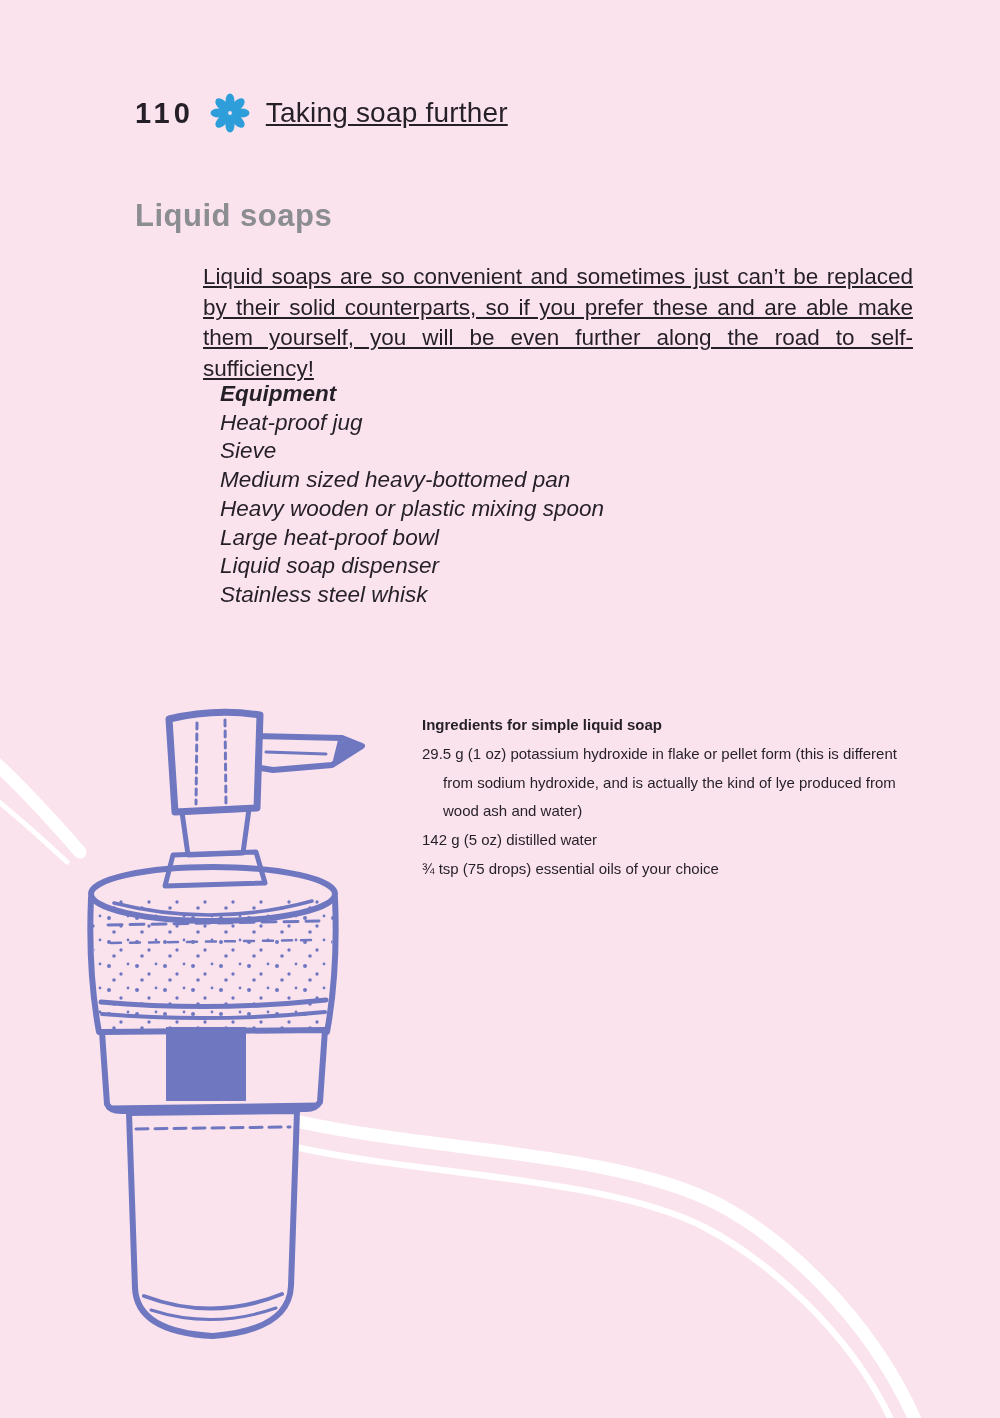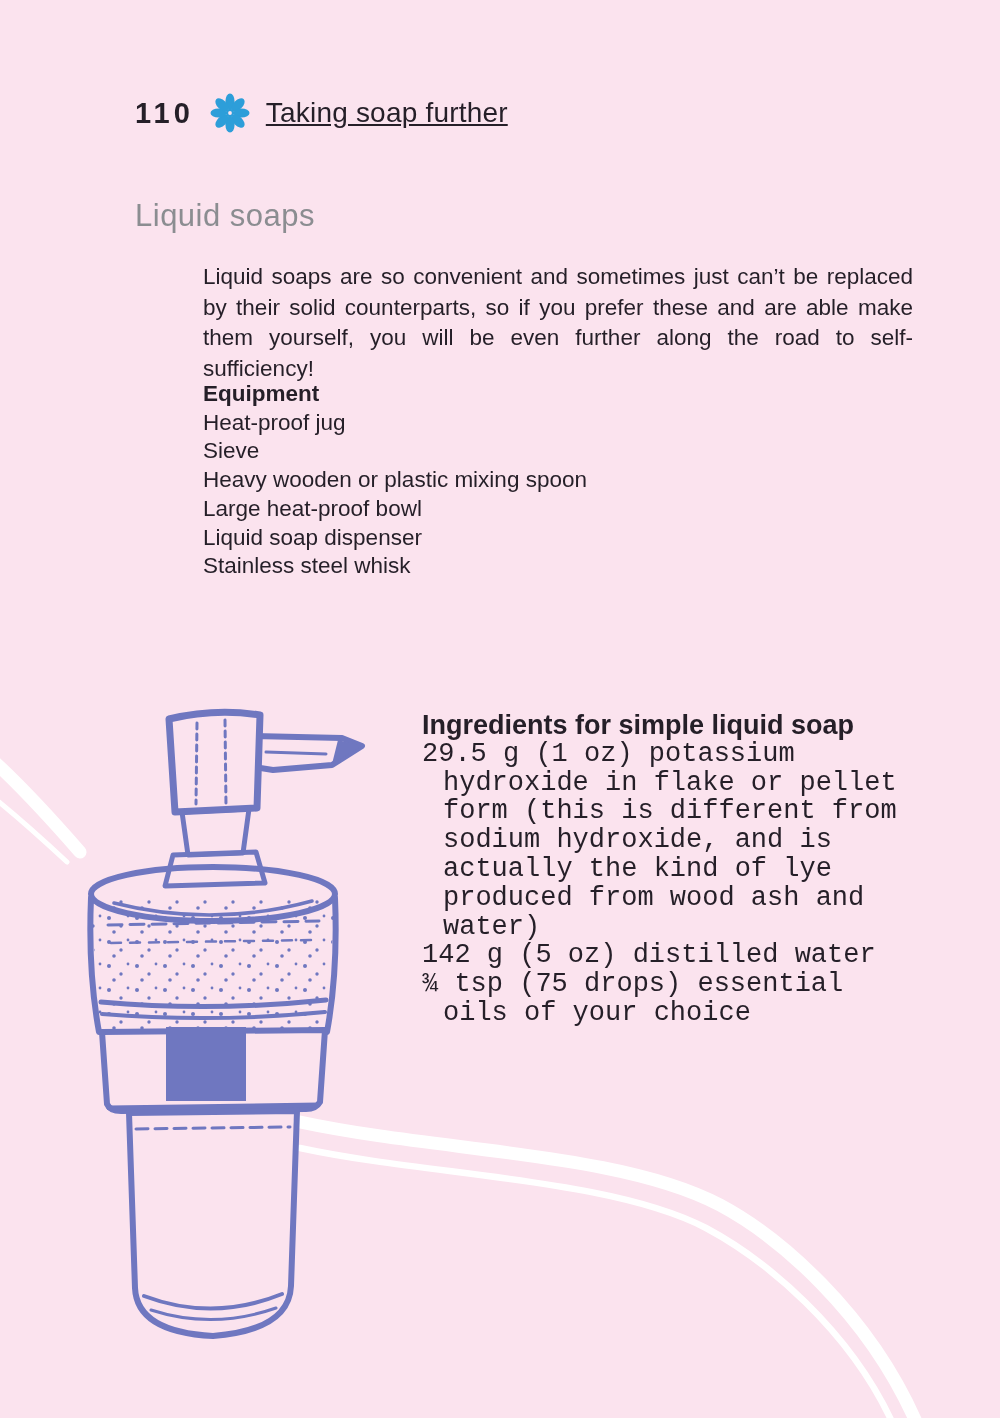--- a/index.html
+++ b/index.html
@@ -16,36 +16,37 @@
   .decor-layer { position:absolute; inset:0; z-index:1; pointer-events:none; }
   .figure-layer { position:absolute; left:76px; top:696px; z-index:2; }
   .txt { position:absolute; z-index:3; }
 
   .header { left:135px; top:92px; display:flex; align-items:center; gap:15px; }
   .page-number { font-size:29px; font-weight:bold; letter-spacing:4px; }
   .header-title { font-size:28px; letter-spacing:0.2px;text-decoration:underline; }
 
   .section-title {
     left:135px; top:198px;
-    font-size:31px; font-weight:normal; letter-spacing:0.5px;
+    font-size:31px; font-weight:bold; letter-spacing:0.5px;
     color:var(--heading_gray,#8b8d91);
   }
 
   .intro {
     left:203px; top:262px; width:710px;
     font-size:22.5px; line-height:30.6px;
     text-align:justify;
+    text-decoration:underline;
   }
 
-  .equipment { left:203px; top:380px; font-size:22.5px; line-height:28.7px; }
+  .equipment { left:220px; top:380px; font-size:22.5px; line-height:28.7px;font-style:italic; }
   .block-heading { font-weight:bold; }
   ul { list-style:none; }
 
-  .ingredients { left:422px; top:711px; width:480px; font-size:27px; line-height:28.8px; }
-  .ingredients li { padding-left:21px; text-indent:-21px;font-family:Liberation Mono, monospace; }
+  .ingredients { left:422px; top:711px; width:480px; font-size:15px; line-height:28.8px; }
+  .ingredients li { padding-left:21px; text-indent:-21px; }
 
   .ink  { stroke:var(--illustration,#6f77c0); fill:none; stroke-linecap:round; stroke-linejoin:round; }
   .inkfill { fill:var(--illustration,#6f77c0); }
   .dot { fill:var(--illustration,#6f77c0); }
   .paper { fill:var(--background,#fbe3ee); }
   .swoosh { stroke:var(--swoosh,#ffffff); fill:none; stroke-linecap:round; }
 </style>
 </head>
 <body>
 
@@ -143,20 +144,21 @@
 
   <h1 class="txt section-title">Liquid soaps</h1>
 
   <p class="txt intro">Liquid soaps are so convenient and sometimes just can’t be replaced by their solid counterparts, so if you prefer these and are able make them yourself, you will be even further along the road to self-sufficiency!</p>
 
   <div class="txt equipment">
     <div class="block-heading">Equipment</div>
     <ul>
       <li>Heat-proof jug</li>
       <li>Sieve</li>
+      <li>Medium sized heavy-bottomed pan</li>
       <li>Heavy wooden or plastic mixing spoon</li>
       <li>Large heat-proof bowl</li>
       <li>Liquid soap dispenser</li>
       <li>Stainless steel whisk</li>
     </ul>
   </div>
 
   <div class="txt ingredients">
     <div class="block-heading">Ingredients for simple liquid soap</div>
     <ul>

